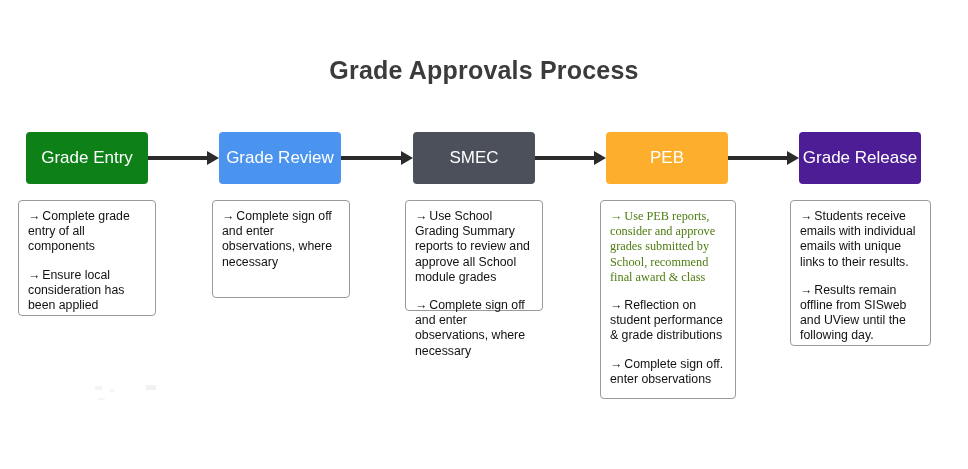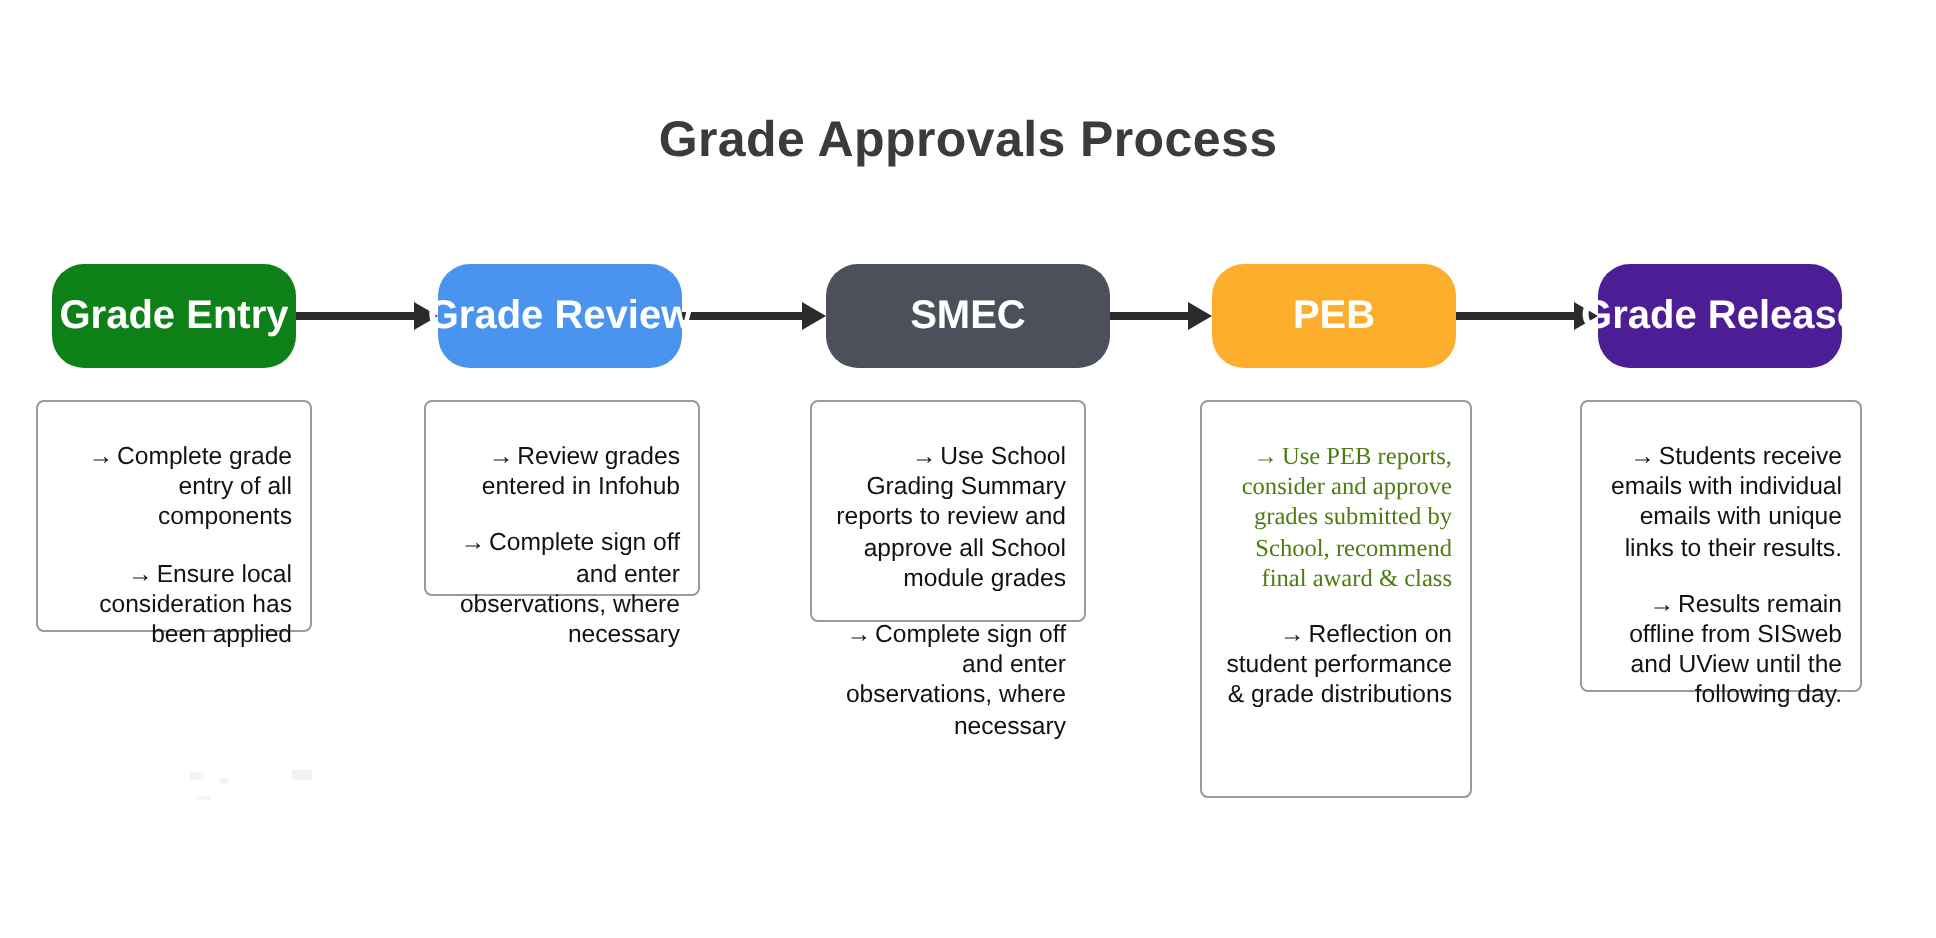--- a/index.html
+++ b/index.html
@@ -31,27 +31,27 @@
     top: 132px;
     left: 0;
     width: 968px;
     height: 56px;
   }
 
   .stage-header {
     position: absolute;
     top: 0;
     height: 52px;
-    border-radius: 16px;
+    border-radius: 4px;
     display: flex;
     align-items: center;
     justify-content: center;
     color: #ffffff;
-    font-size: 20px;
-    font-weight: bold;
+    font-size: 17px;
+    font-weight: normal;
     white-space: nowrap;
   }
 
   .connector {
     position: absolute;
     top: 24px;
     height: 4px;
   }
   .connector .shaft {
     position: absolute;
@@ -70,22 +70,21 @@
     border-top: 7px solid transparent;
     border-bottom: 7px solid transparent;
     border-left: 12px solid #2b2b2b;
   }
 
   .detail-box {
     position: absolute;
     border: 1px solid #9a9a9a;
     border-radius: 4px;
     background: #ffffff;
-    padding: 20px 9px 9px 9px;
-    text-align: right;
+    padding: 8px 9px 9px 9px;
   }
 
   .detail-item {
     font-size: 12.3px;
     line-height: 15.2px;
     color: #121212;
     margin-bottom: 13px;
   }
   .detail-item:last-child { margin-bottom: 0; }
 
@@ -120,47 +119,47 @@
     <div class="connector" style="left: 728px; width: 71px;">
       <div class="shaft" style="background: rgb(43, 43, 43);"></div>
       <div class="head" style="border-left-color: rgb(43, 43, 43);"></div>
     </div>
     <div class="stage-header" style="left: 26px; width: 122px; background: rgb(13, 128, 24);">
       <span>Grade Entry</span>
     </div>
     <div class="stage-header" style="left: 219px; width: 122px; background: rgb(74, 148, 239);">
       <span>Grade Review</span>
     </div>
-    <div class="stage-header" style="left: 413px; width: 142px; background: rgb(75, 80, 91);">
+    <div class="stage-header" style="left: 413px; width: 122px; background: rgb(75, 80, 91);">
       <span>SMEC</span>
     </div>
     <div class="stage-header" style="left: 606px; width: 122px; background: rgb(253, 174, 44);">
       <span>PEB</span>
     </div>
     <div class="stage-header" style="left: 799px; width: 122px; background: #4c1d95;">
       <span>Grade Release</span>
     </div>
   </div>
 
 <div id="details-layer">
     <div class="detail-box" style="left: 18px; top: 200px; width: 138px; height: 116px; border-color: rgb(154, 154, 154);">
       <div class="detail-item" style="color: rgb(18, 18, 18);"><span class="arrow-glyph">→</span><span>Complete grade entry of all components</span></div>
       <div class="detail-item" style="color: rgb(18, 18, 18);"><span class="arrow-glyph">→</span><span>Ensure local consideration has been applied</span></div>
     </div>
     <div class="detail-box" style="left: 212px; top: 200px; width: 138px; height: 98px; border-color: rgb(154, 154, 154);">
-      <div class="detail-item" style="color: rgb(18, 18, 18);"><span class="arrow-glyph">→</span><span>Review grades entered in Infohub</span></div>
       <div class="detail-item" style="color: rgb(18, 18, 18);"><span class="arrow-glyph">→</span><span>Complete sign off and enter observations, where necessary</span></div>
     </div>
     <div class="detail-box" style="left: 405px; top: 200px; width: 138px; height: 111px; border-color: rgb(154, 154, 154);">
       <div class="detail-item" style="color: rgb(18, 18, 18);"><span class="arrow-glyph">→</span><span>Use School Grading Summary reports to review and approve all School module grades</span></div>
       <div class="detail-item" style="color: rgb(18, 18, 18);"><span class="arrow-glyph">→</span><span>Complete sign off and enter observations, where necessary</span></div>
     </div>
     <div class="detail-box" style="left: 600px; top: 200px; width: 136px; height: 199px; border-color: rgb(154, 154, 154);">
       <div class="detail-item" style="color: #4d7c0f; font-family: Liberation Serif, serif;"><span class="arrow-glyph">→</span><span>Use PEB reports, consider and approve grades submitted by School, recommend final award &amp; class</span></div>
       <div class="detail-item" style="color: rgb(18, 18, 18);"><span class="arrow-glyph">→</span><span>Reflection on student performance &amp; grade distributions</span></div>
+      <div class="detail-item" style="color: rgb(18, 18, 18);"><span class="arrow-glyph">→</span><span>Complete sign off. enter observations</span></div>
     </div>
     <div class="detail-box" style="left: 790px; top: 200px; width: 141px; height: 146px; border-color: rgb(154, 154, 154);">
       <div class="detail-item" style="color: rgb(18, 18, 18);"><span class="arrow-glyph">→</span><span>Students receive emails with individual emails with unique links to their results.</span></div>
       <div class="detail-item" style="color: rgb(18, 18, 18);"><span class="arrow-glyph">→</span><span>Results remain offline from SISweb and UView until the following day.</span></div>
     </div>
   </div>
 
 <div class="artifact" style="left:95px;top:386px;width:7px;height:4px;opacity:.5;"></div>
 <div class="artifact" style="left:110px;top:389px;width:4px;height:3px;opacity:.45;"></div>
 <div class="artifact" style="left:146px;top:385px;width:10px;height:5px;opacity:.6;"></div>

